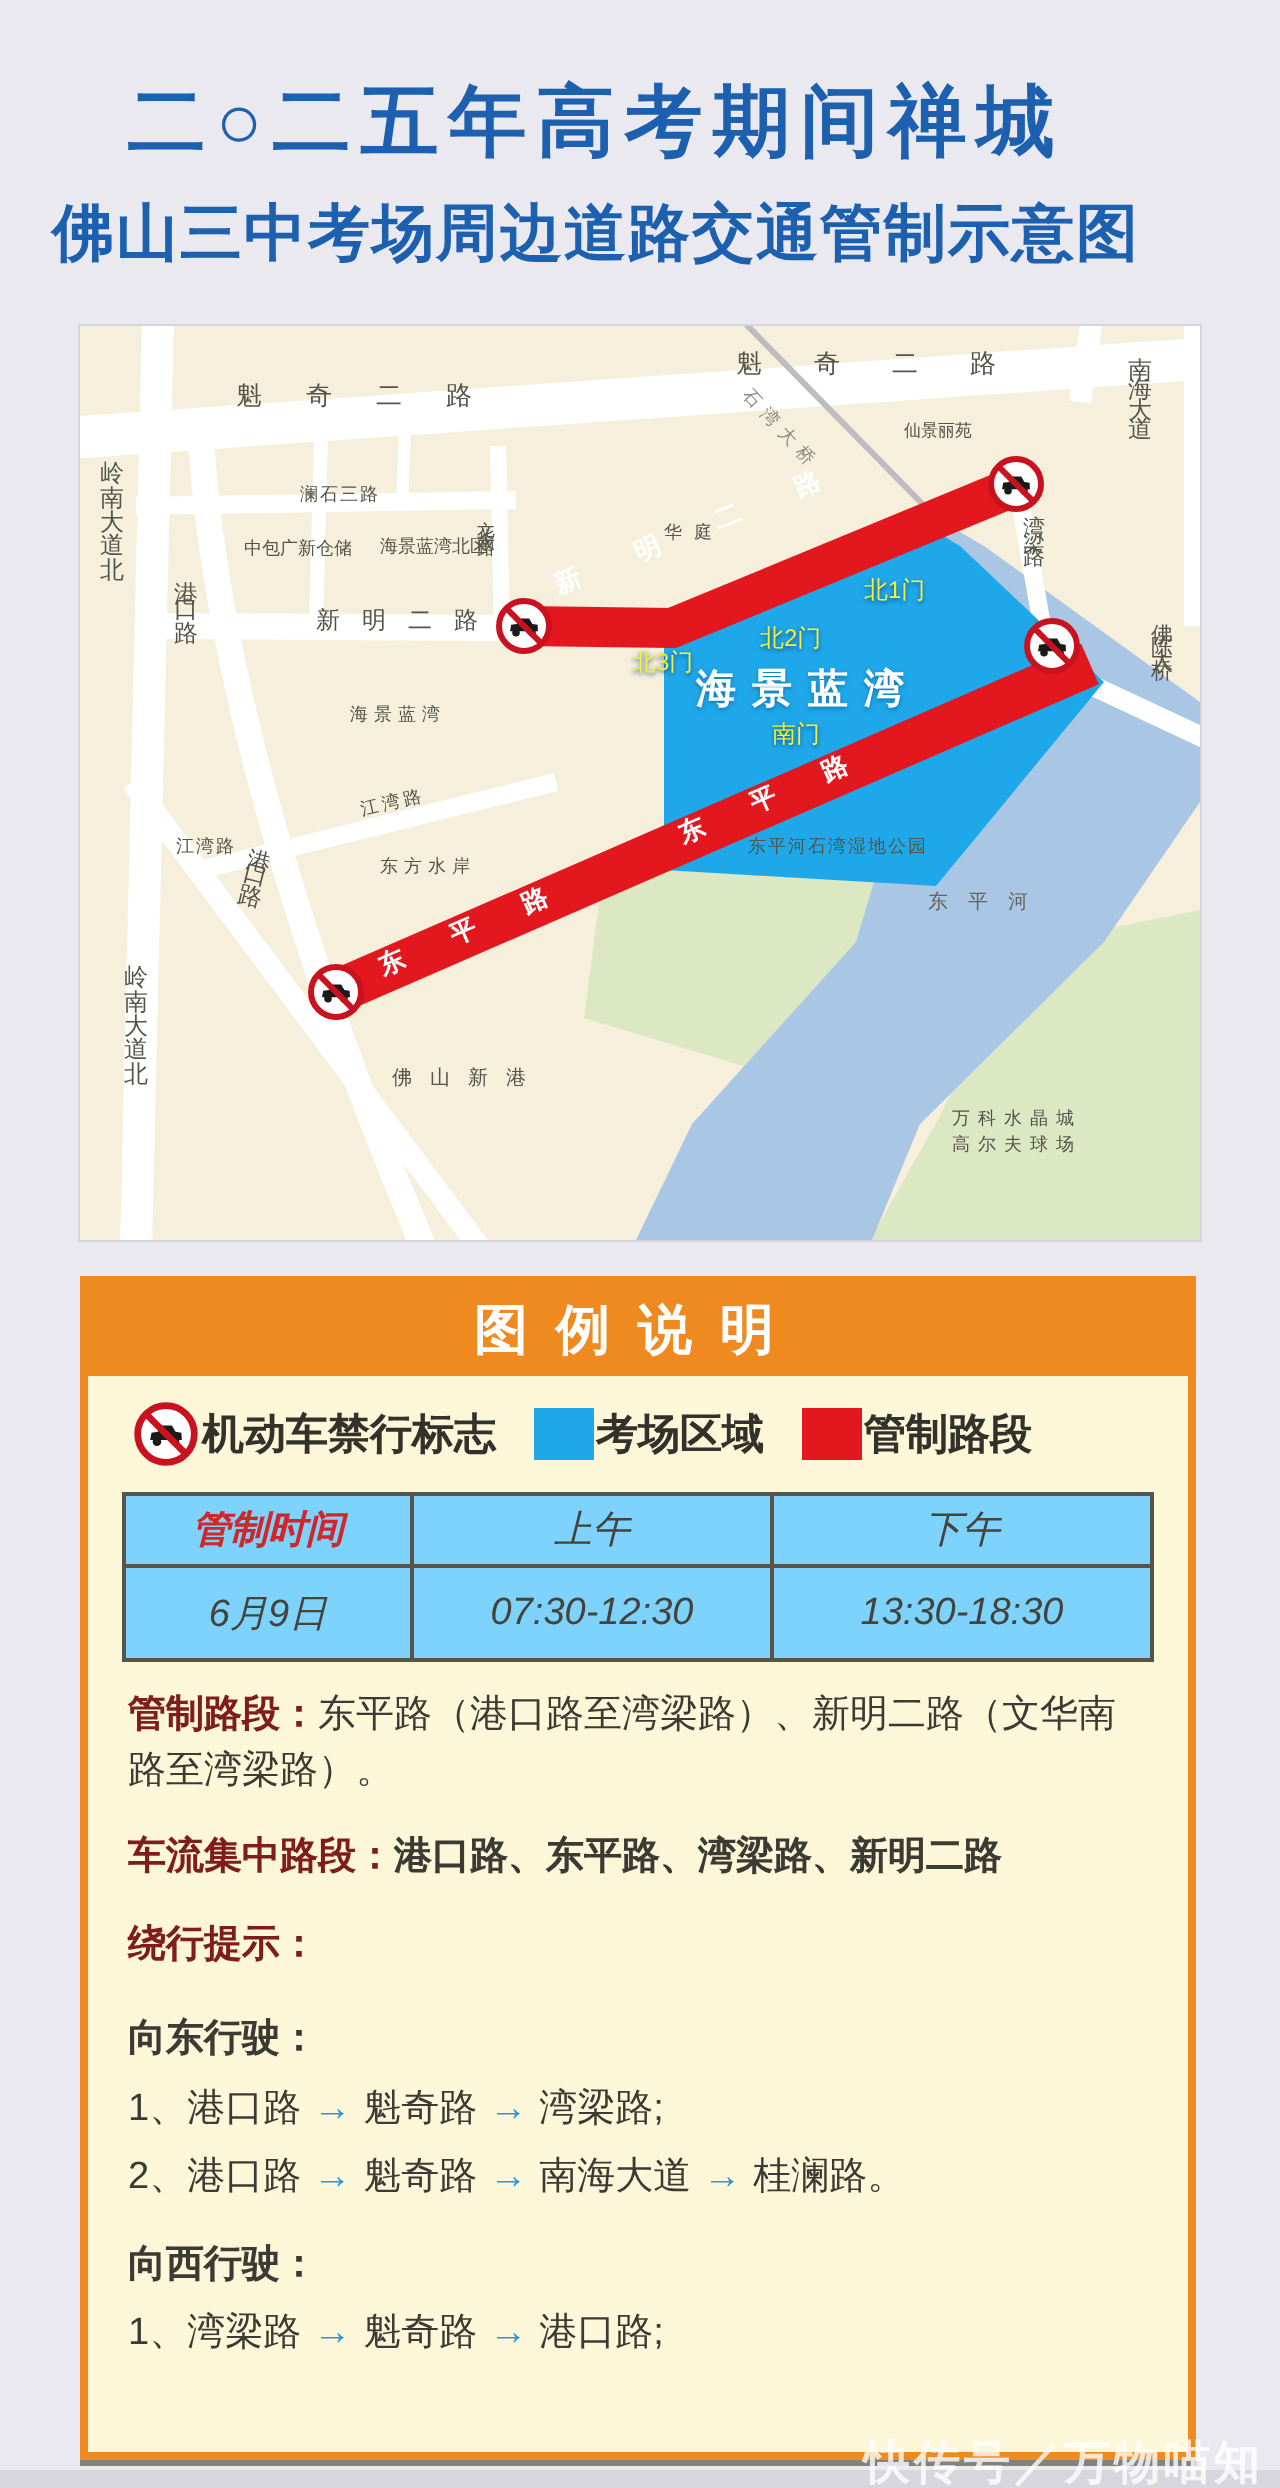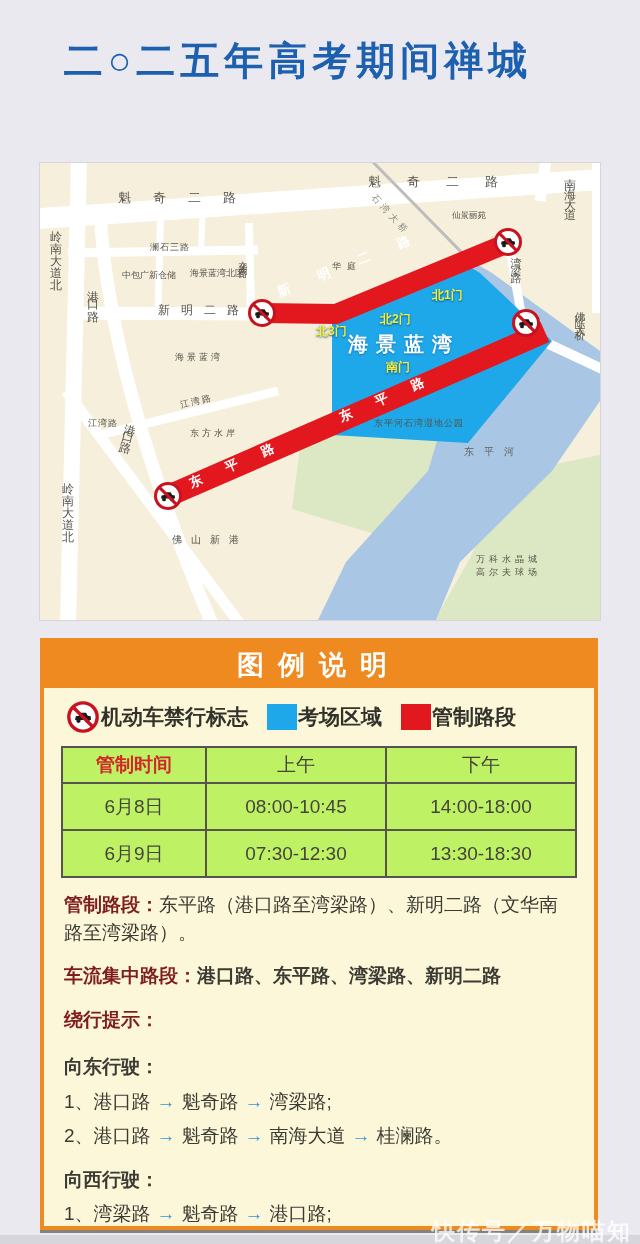--- a/index.html
+++ b/index.html
@@ -10,34 +10,34 @@
   #title .t1{font-size:39px;font-weight:900;letter-spacing:5px;}
   #title .t2{font-size:31px;font-weight:900;letter-spacing:1px;margin-top:8px;}
   
   #map{position:absolute;left:40px;top:163px;width:560px;height:457px;background:#f5efdc;
        overflow:hidden;box-shadow:0 0 0 1px #d6d5db;}
   #map svg{position:absolute;left:0;top:0;}
   .ml{position:absolute;color:#55544a;white-space:nowrap;line-height:1;}
   .mlv{writing-mode:vertical-rl;text-orientation:upright;}
   .bandtxt{position:absolute;color:#fff;font-weight:bold;font-size:13px;white-space:nowrap;
            transform-origin:left center;}
-  .gate{position:absolute;color:#f6ef39;font-weight:bold;font-size:12px;white-space:nowrap;
+  .gate{position:absolute;color:#f6ef39;font-weight:normal;font-size:12px;white-space:nowrap;
         text-shadow:0 1px 2px rgba(0,60,120,.85);line-height:1;}
   #schoolname{position:absolute;color:#ffffff;font-weight:900;font-size:20px;letter-spacing:8px;
               white-space:nowrap;text-shadow:0 1px 2px rgba(0,70,130,.5);}
   
   #panel{position:absolute;left:40px;top:638px;width:550px;height:584px;
          border:4px solid #ee8a1f;background:#fcf7d9;box-shadow:0 3px 0 #83827c;}
   #panel-header{height:46px;background:#ee8a1f;color:#ffffff;font-size:27px;font-weight:900;
                 letter-spacing:14px;text-align:center;line-height:46px;}
   #legend-row{display:flex;align-items:center;justify-content:flex-start;
               margin:12px 10px 2px 22px;gap:1px;color:#33322a;font-weight:bold;font-size:21px;}
   #legend-row .sw{width:30px;height:26px;display:inline-block;margin-left:18px;}
   
-  #sched{border-collapse:collapse;margin:12px auto 0 auto;background:#bef264;}
+  #sched{border-collapse:collapse;margin:12px auto 0 auto;background:#7dd3fc;font-style:italic;}
   #sched td{border:2px solid #56554d;text-align:center;font-size:19px;color:#45443c;}
   #sched tr.hd td{height:32px;}
   #sched tr td{height:43px;}
   #sched td.c1{width:140px;}
   #sched td.c2{width:176px;text-align:center;}
   #sched td.c3{width:186px;}
   #sched .red{color:#d2262a;font-weight:bold;}
   
   #notes{margin:13px 20px 0 20px;font-size:19px;color:#3c3b33;line-height:1.45;}
   .rlabel{color:#7f1d1d;font-weight:bold;}
@@ -48,20 +48,21 @@
   
   #footer-strip{position:absolute;left:0;bottom:0;width:640px;height:9px;background:#d7d6dc;}
   #watermark{position:absolute;left:432px;top:1216px;font-size:23px;letter-spacing:2px;
              color:rgba(255,255,255,.78);font-weight:bold;z-index:5;}
 </style>
 </head>
 <body>
 
 <div id="title">
   <div class="t1">二○二五年高考期间禅城</div>
+  <div class="t2">佛山三中考场周边道路交通管制示意图</div>
 </div>
 
 <div id="map">
   <svg width="560" height="457" viewBox="0 0 560 457">
     <defs>
       <g id="nocar">
         <circle r="12.5" fill="#ffffff" stroke="#c9121f" stroke-width="3"></circle>
         <path d="M-7,2.6 L-6.4,-0.6 L-3.6,-1 L-2,-3.8 L2.6,-3.8 L4.2,-1 L6.8,-0.6 L7,2.6 Z" fill="#1a1a1a"></path>
         <circle cx="-4" cy="3.4" r="1.9" fill="#1a1a1a"></circle>
         <circle cx="4" cy="3.4" r="1.9" fill="#1a1a1a"></circle>
@@ -110,29 +111,29 @@
   <div class="bandtxt" style="left:300px;top:246px;transform:rotate(-23.5deg);letter-spacing:26px;">东平路</div>
 
   <div class="ml" style="left:78px;top:28px;font-size:13px;letter-spacing:22px;">魁奇二路</div>
   <div class="ml" style="left:328px;top:12px;font-size:13px;letter-spacing:26px;">魁奇二路</div>
   <div class="ml mlv" style="left:10px;top:58px;font-size:12px;letter-spacing:12px;">岭南大道北</div>
   <div class="ml mlv" style="left:22px;top:310px;font-size:12px;letter-spacing:12px;">岭南大道北</div>
   <div class="ml mlv" style="left:47px;top:118px;font-size:12px;letter-spacing:10px;">港口路</div>
   <div class="ml mlv" style="left:84px;top:252px;font-size:12px;letter-spacing:9px;transform:rotate(14deg);">港口路</div>
   <div class="ml" style="left:118px;top:141px;font-size:12px;letter-spacing:11px;">新明二路</div>
   <div class="ml" style="left:110px;top:80px;font-size:9px;letter-spacing:1px;">澜石三路</div>
-  <div class="ml" style="left:82px;top:108px;font-size:9px;">中包广新仓储</div>
+  <div class="ml" style="left:82px;top:108px;font-size:9px;font-family:Liberation Mono, monospace;">中包广新仓储</div>
   <div class="ml" style="left:150px;top:106px;font-size:9px;">海景蓝湾北区</div>
   <div class="ml mlv" style="left:198px;top:90px;font-size:9px;letter-spacing:3px;">文华南路</div>
   <div class="ml" style="left:292px;top:99px;font-size:9px;letter-spacing:6px;">华庭</div>
   <div class="ml" style="left:135px;top:190px;font-size:9px;letter-spacing:3px;">海景蓝湾</div>
   <div class="ml" style="left:140px;top:234px;font-size:9px;letter-spacing:2px;transform:rotate(-13deg);">江湾路</div>
   <div class="ml" style="left:48px;top:256px;font-size:9px;letter-spacing:1px;">江湾路</div>
   <div class="ml" style="left:150px;top:266px;font-size:9px;letter-spacing:3px;">东方水岸</div>
-  <div class="ml" style="left:132px;top:372px;font-size:10px;letter-spacing:9px;">佛山新港</div>
+  <div class="ml" style="left:156px;top:372px;font-size:10px;letter-spacing:9px;">佛山新港</div>
   <div class="ml" style="left:334px;top:256px;font-size:9px;letter-spacing:1px;">东平河石湾湿地公园</div>
   <div class="ml" style="left:424px;top:284px;font-size:10px;letter-spacing:10px;color:#63625a;">东平河</div>
   <div class="ml" style="left:436px;top:392px;font-size:9px;letter-spacing:4px;">万科水晶城</div>
   <div class="ml" style="left:436px;top:405px;font-size:9px;letter-spacing:4px;">高尔夫球场</div>
   <div class="ml mlv" style="left:470px;top:85px;font-size:11px;letter-spacing:8px;">湾梁路</div>
   <div class="ml mlv" style="left:524px;top:6px;font-size:12px;letter-spacing:10px;">南海大道</div>
   <div class="ml mlv" style="left:534px;top:140px;font-size:11px;letter-spacing:6px;">佛陈大桥</div>
   <div class="ml" style="left:412px;top:48px;font-size:8.5px;">仙景丽苑</div>
   <div class="ml" style="left:336px;top:30px;font-size:9px;letter-spacing:4px;color:#8b8b84;transform:rotate(47deg);transform-origin:left top;">石湾大桥</div>
 
@@ -158,25 +159,20 @@
   </div>
 
   <table id="sched">
     <tbody>
       <tr class="hd">
         <td class="c1 red">管制时间</td>
         <td class="c2">上午</td>
         <td class="c3">下午</td>
       </tr>
       <tr>
-        <td>6月8日</td>
-        <td>08:00-10:45</td>
-        <td>14:00-18:00</td>
-      </tr>
-      <tr>
         <td>6月9日</td>
         <td>07:30-12:30</td>
         <td>13:30-18:30</td>
       </tr>
     </tbody>
   </table>
 
   <div id="notes">
     <div>
       <span class="rlabel">管制路段：</span><span>东平路（港口路至湾梁路）、新明二路（文华南路至湾梁路）。</span>

